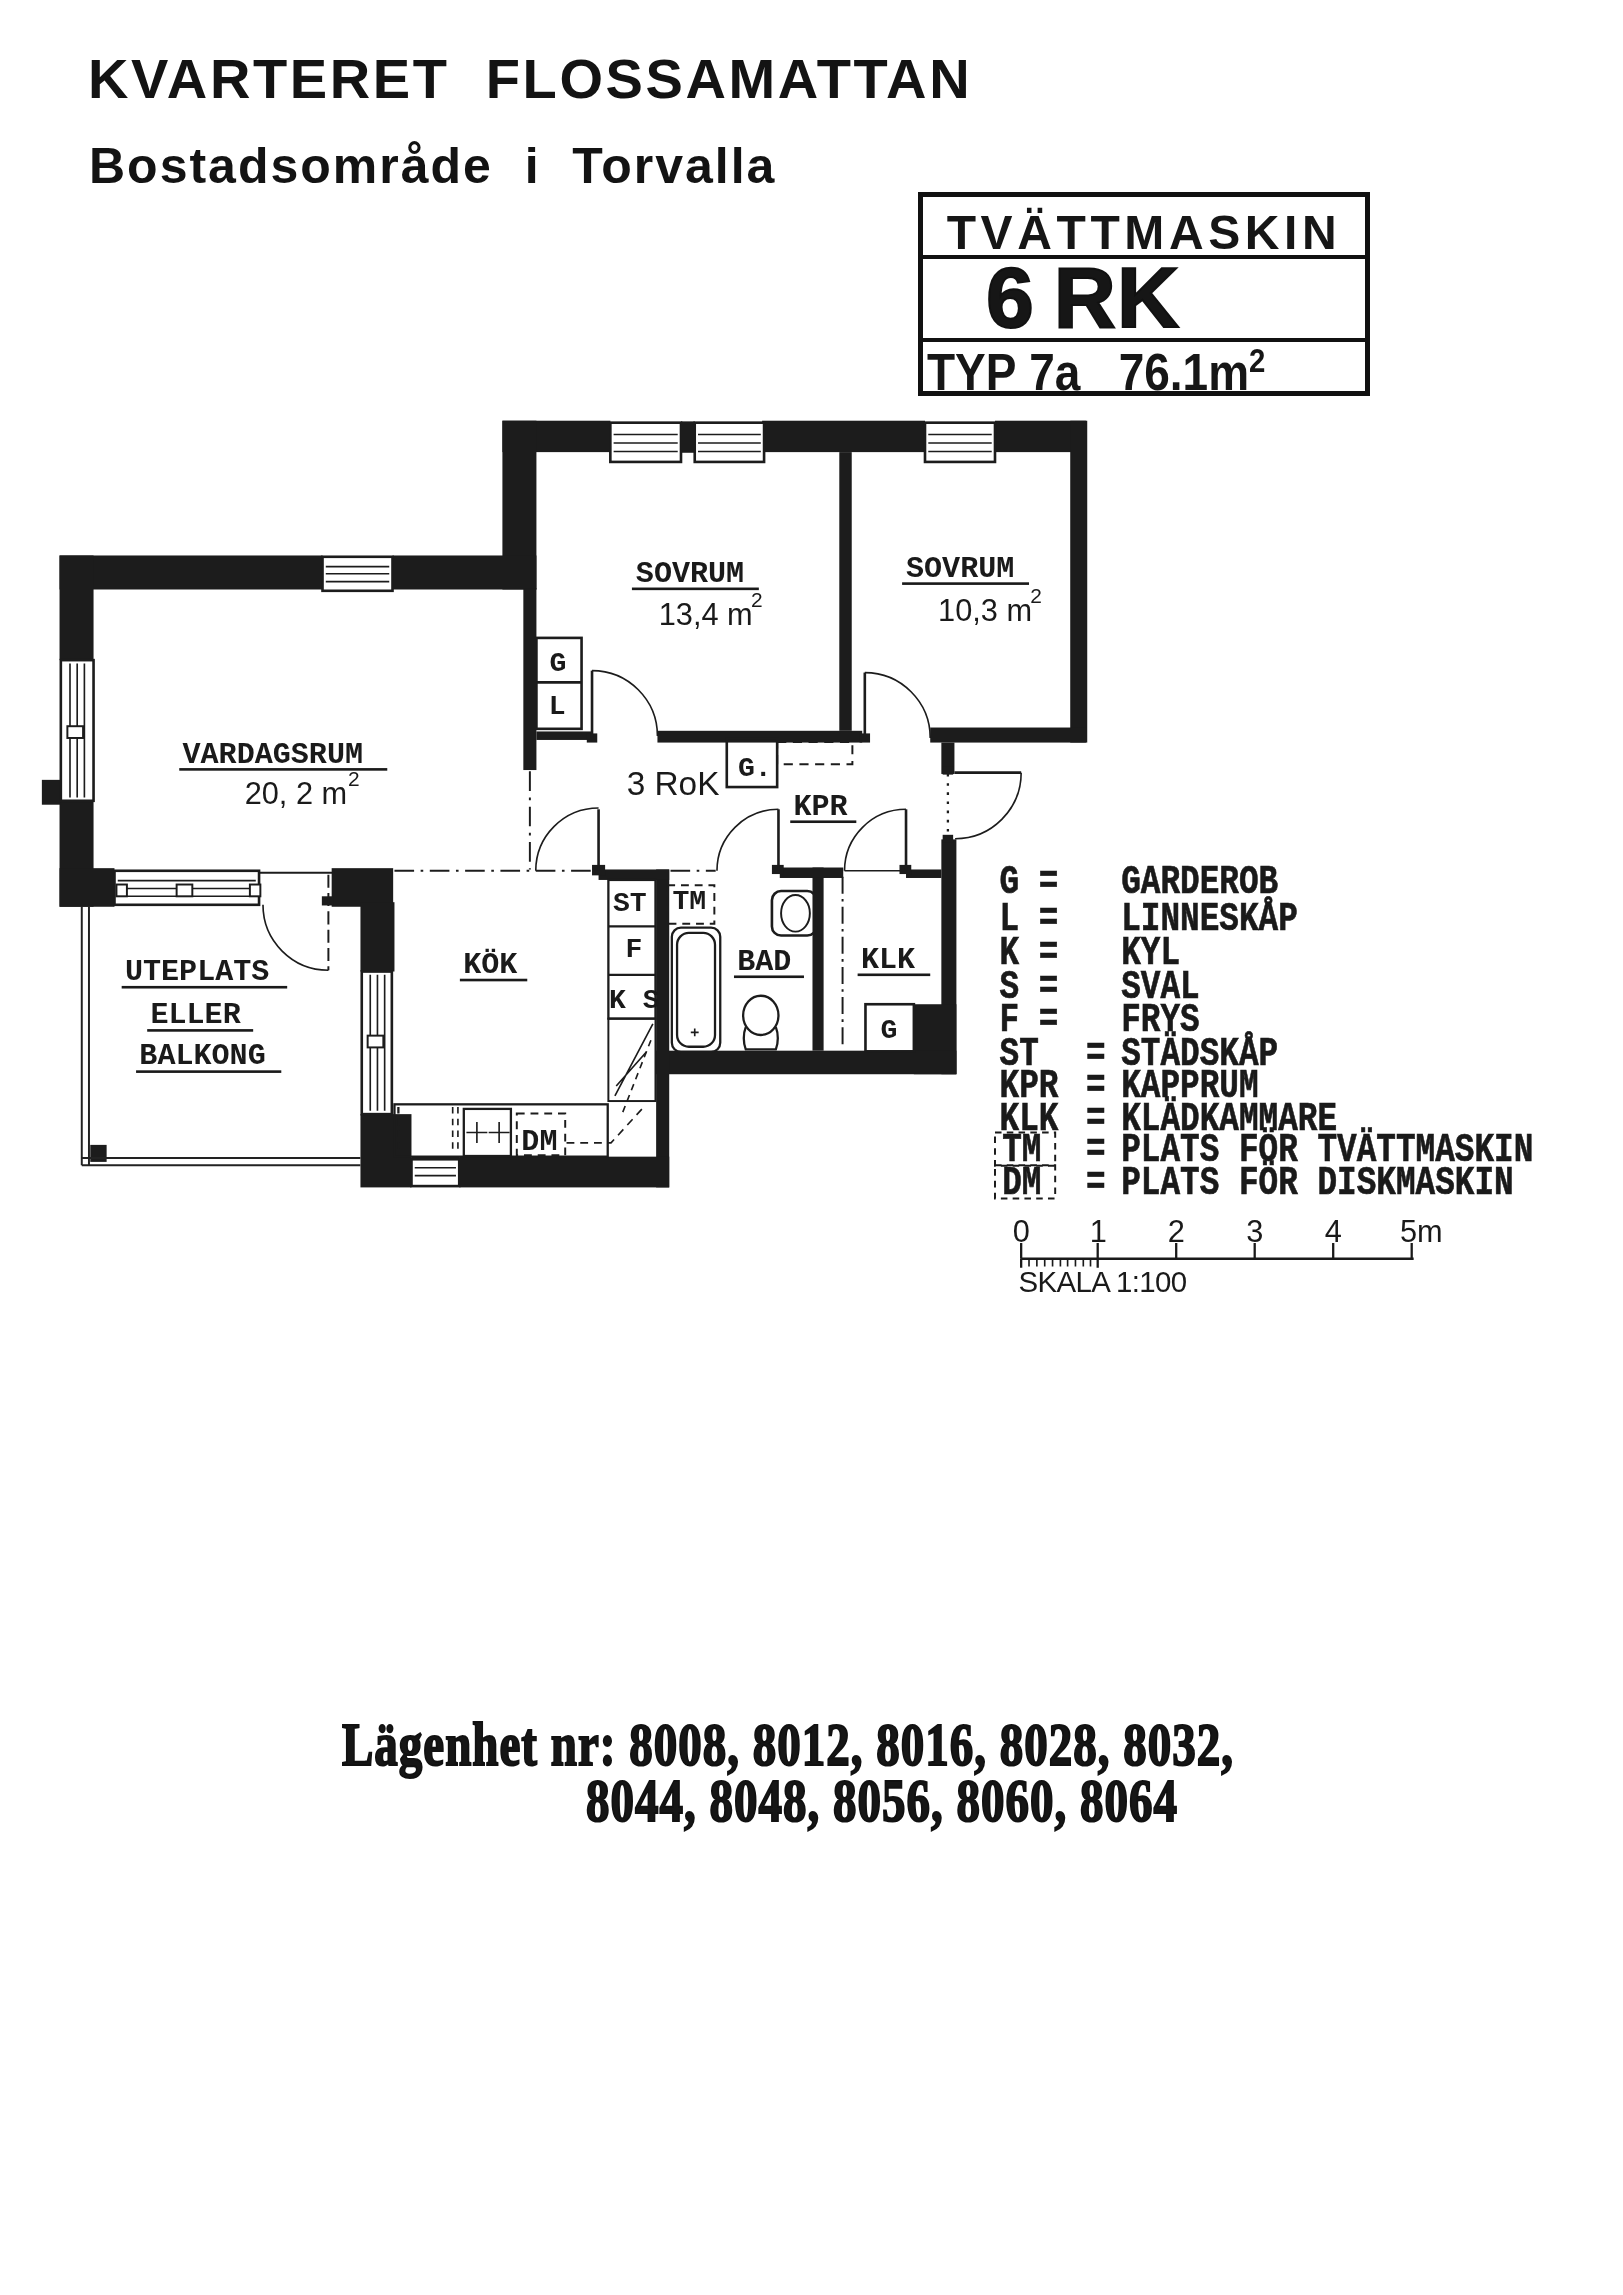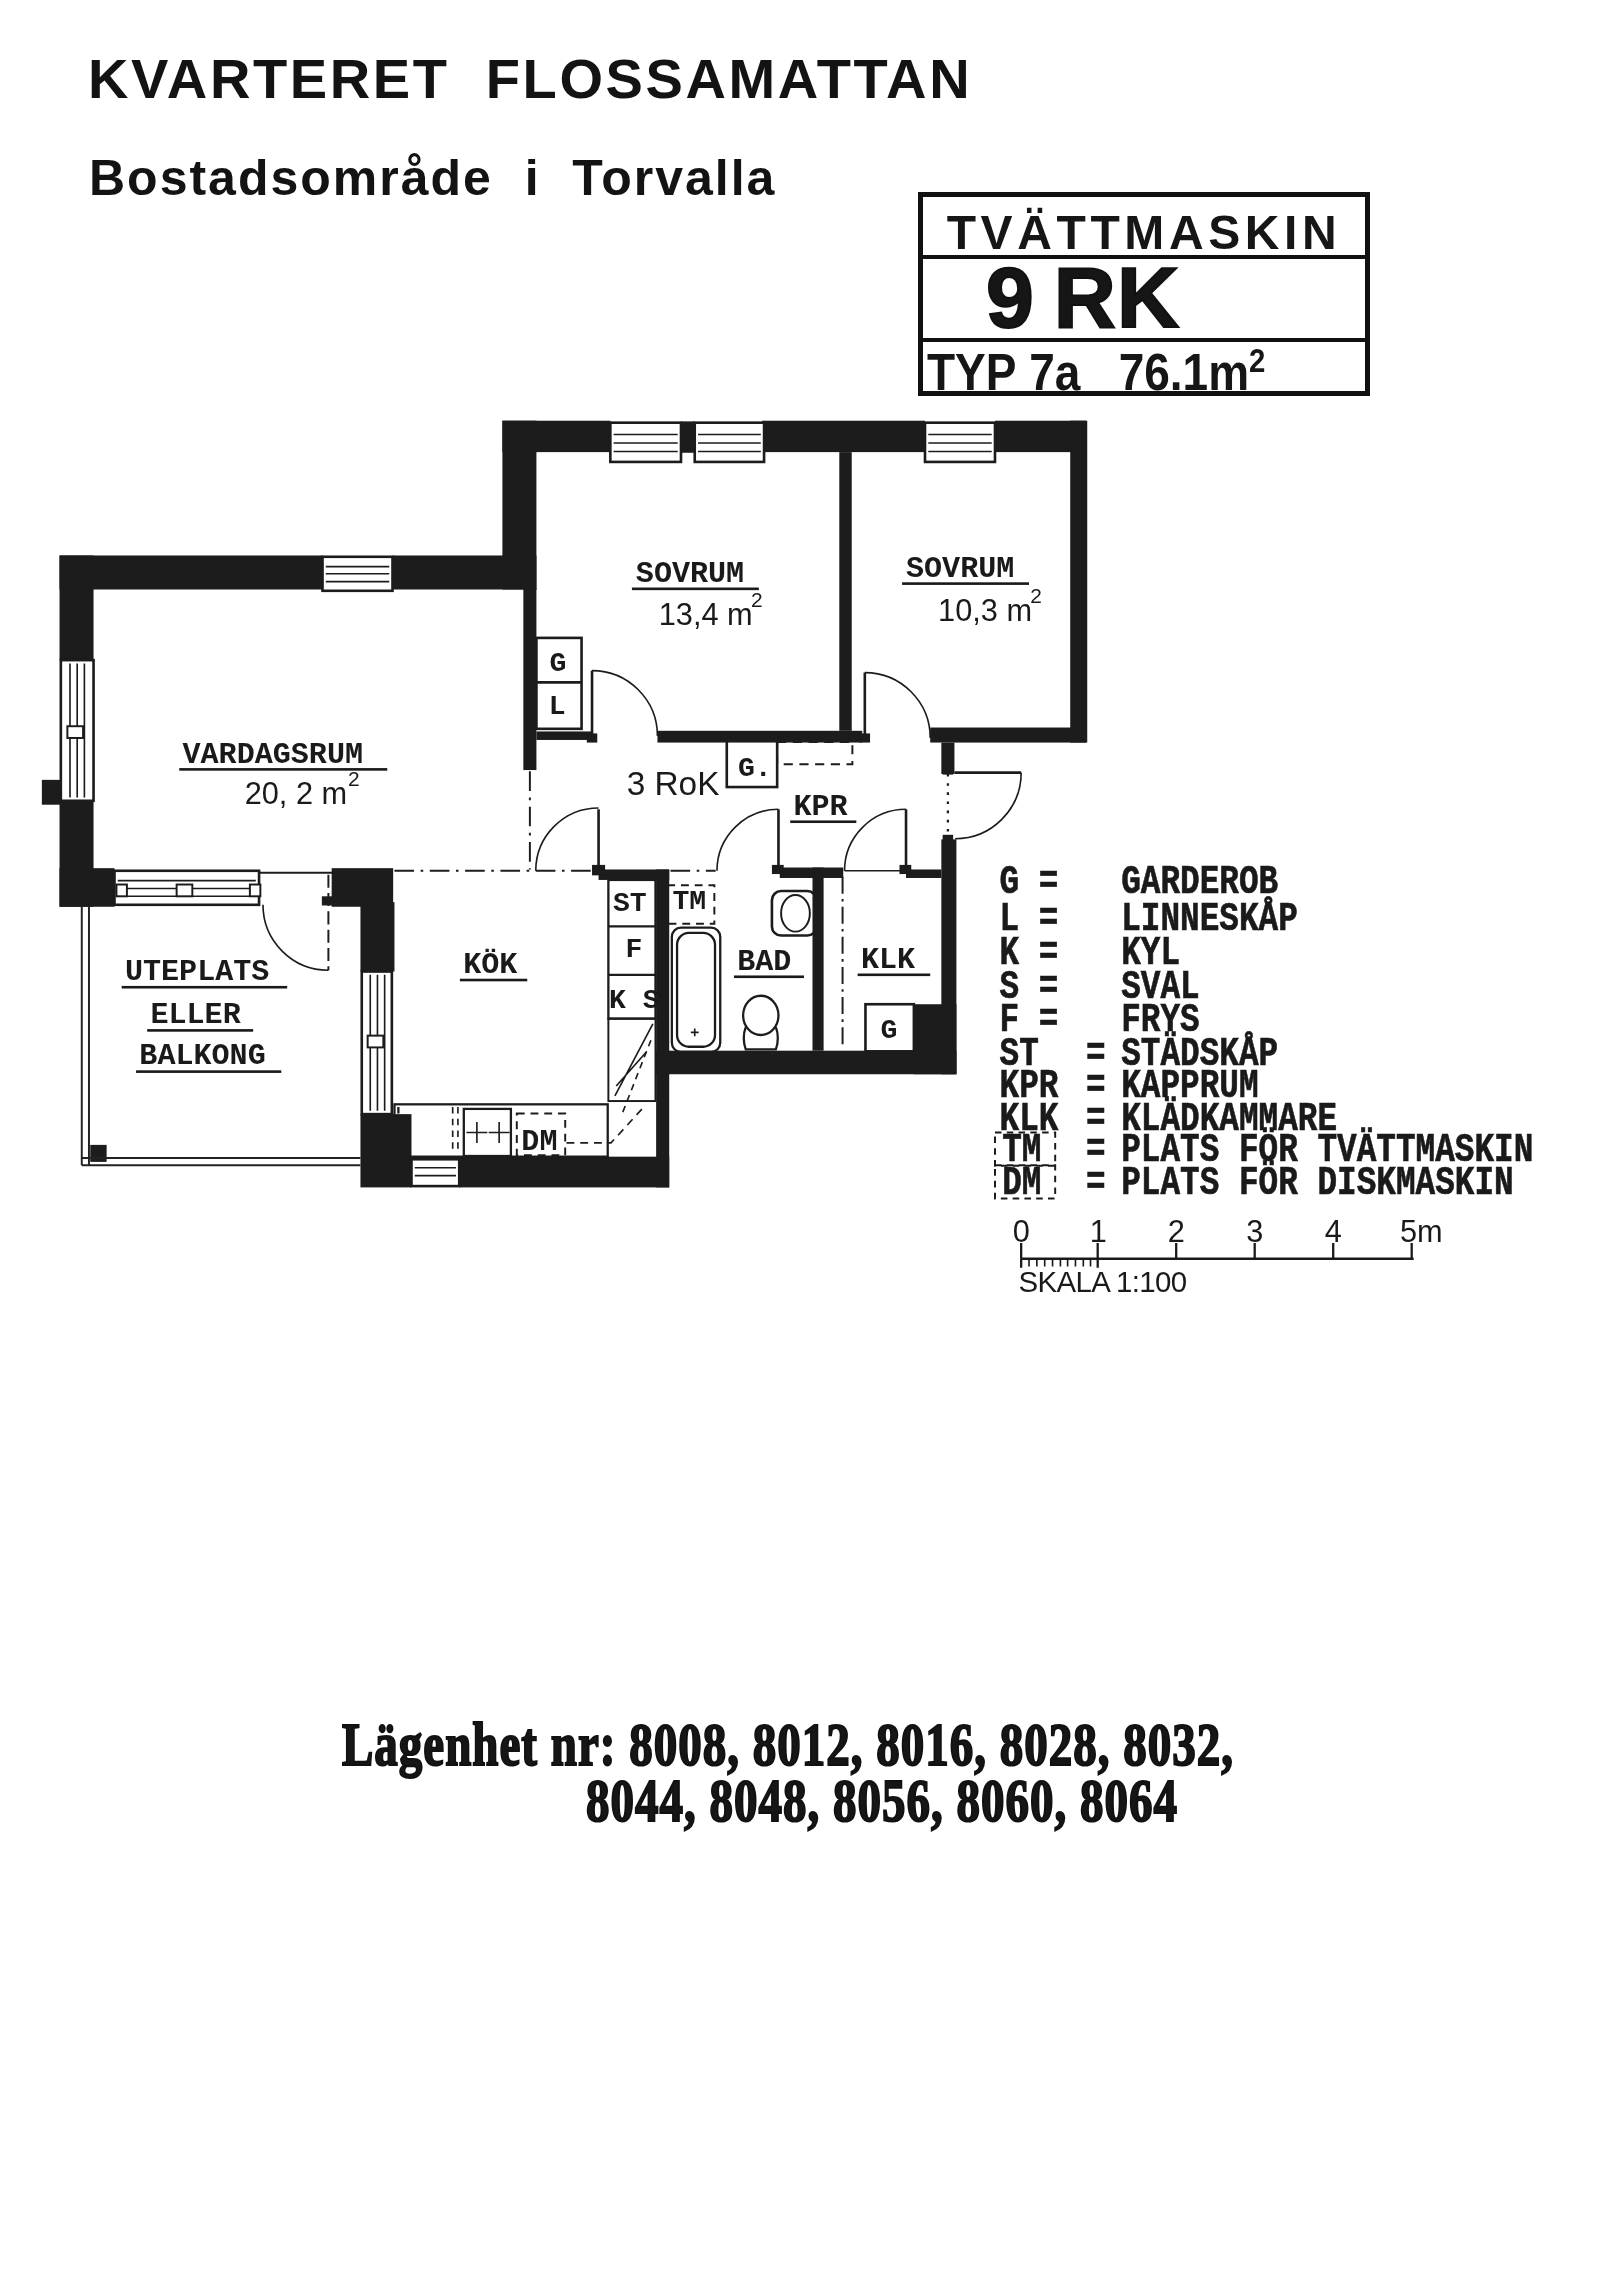--- a/index.html
+++ b/index.html
@@ -1,21 +1,21 @@
 <!DOCTYPE html>
 <html style="font-size:10.5px"><head>
 <meta charset="utf-8">
 <style>
   html,body{margin:0;padding:0;}
   body{width:1623px;height:2295px;position:relative;background:#ffffff;
        font-family:"Liberation Sans",sans-serif;color:#161616;overflow:hidden;}
   .abs{position:absolute;}
   #title{left:88px;top:46px;font-size:56px;font-weight:bold;letter-spacing:2.6px;
          white-space:nowrap;color:#131313;}
-  #subtitle{left:89px;top:149px;font-size:50px;font-weight:bold;letter-spacing:2px;
+  #subtitle{left:89px;top:137px;font-size:50px;font-weight:bold;letter-spacing:2px;
          white-space:nowrap;color:#131313;}
   #typbox{left:918px;top:192px;width:442px;height:194px;border:5.9px solid #111;}
   #typbox .r1{position:absolute;left:0;top:0;width:100%;height:58px;
       border-bottom:4.6px solid #111;font-size:48px;font-weight:bold;letter-spacing:4.6px;
       text-align:center;line-height:71px;}
   #typbox .r2{position:absolute;left:0;top:62px;width:100%;height:79px;
       border-bottom:4.6px solid #111;font-size:86px;font-weight:bold;line-height:77px;}
   #typbox .r2 span{position:absolute;left:63px;top:0;letter-spacing:1.3px;-webkit-text-stroke:2px #111;}
   #typbox .r3{position:absolute;left:0;top:139px;width:100%;height:56px;
       font-size:46px;font-weight:bold;line-height:56px;letter-spacing:0px;padding-left:3.9px;
@@ -30,21 +30,21 @@
 </head>
 <body>
 
 <div class="abs" id="title">KVARTERET&nbsp; FLOSSAMATTAN</div>
 
 <div class="abs" id="subtitle">Bostadsområde&nbsp; i&nbsp; Torvalla</div>
 
 <div class="abs" id="typbox">
   <div class="r1">TVÄTTMASKIN</div>
   <div class="r2">
-      <span>9 RK</span>
+      <span>6 RK</span>
     </div>
   <div class="r3">TYP&nbsp;7a&nbsp;&nbsp;&nbsp;76.1m<sup style="font-size:29.4px;">2</sup></div>
 </div>
 
 <div class="abs" id="botline1">Lägenhet nr: 8008, 8012, 8016, 8028, 8032,</div>
 
 <div class="abs" id="botline2">8044, 8048, 8056, 8060, 8064</div>
 
 <svg class="abs" style="left:0;top:0" width="1623" height="2295" viewBox="0 0 2481 3508" fill="none" stroke="none">
 <g fill="#1c1c1c">

